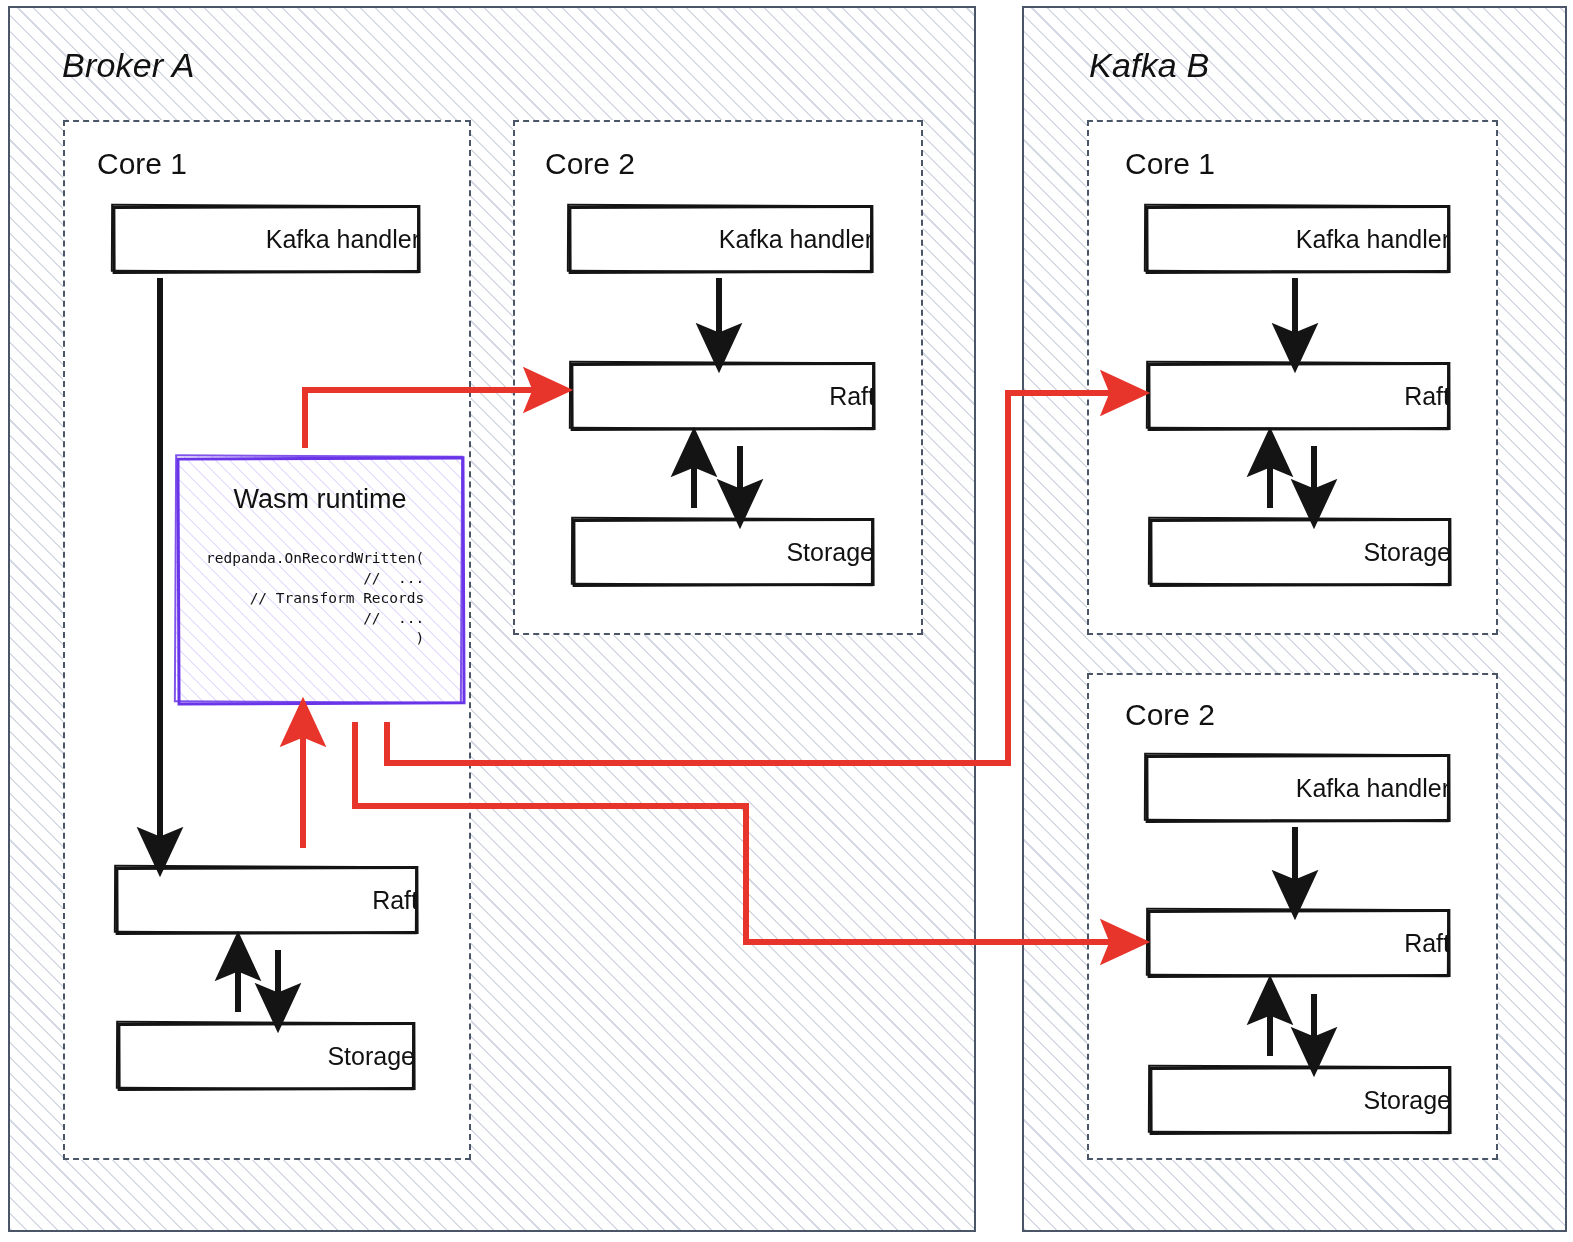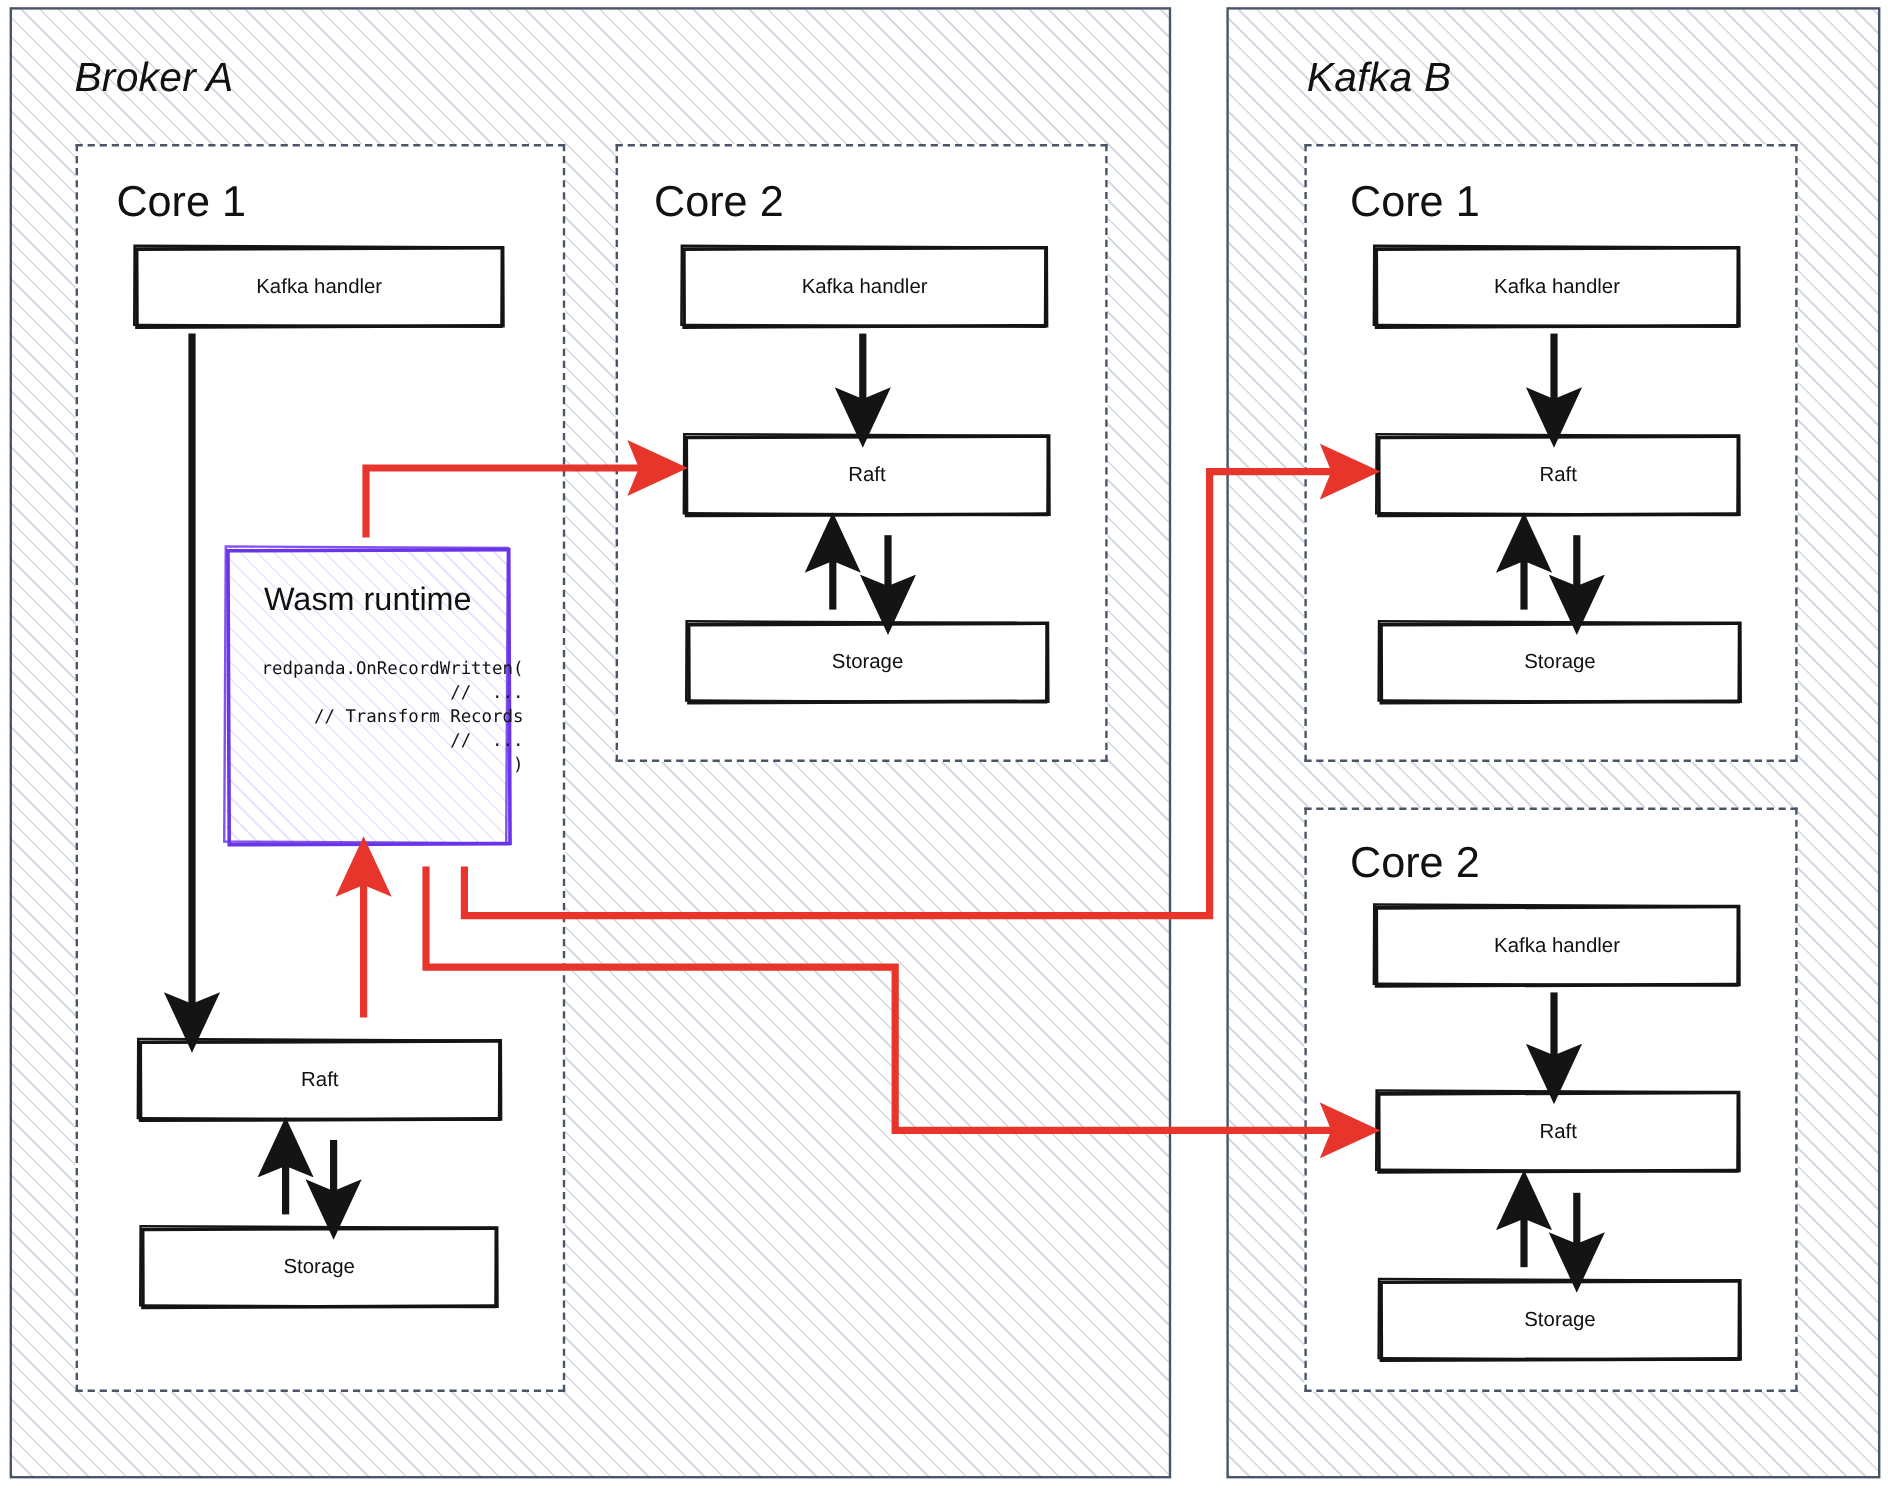--- a/index.html
+++ b/index.html
@@ -41,21 +41,21 @@
 
   
   .core {
     position: absolute;
     box-sizing: border-box;
     border: 2px dashed #4a5568;
     background: #ffffff;
   }
   .core-title {
     position: absolute;
-    font-size: 36px;
+    font-size: 30px;
     color: #111111;
     white-space: nowrap;
   }
 
   
   .node {
     position: absolute;
     box-sizing: border-box;
     background: #ffffff;
   }
@@ -64,22 +64,22 @@
     left: 0; top: 0; right: 0; bottom: 0;
     border: 3px solid #141414;
     background: transparent;
   }
   .node .sk1 { transform: rotate(-0.22deg) translate(0.5px, 0.5px); }
   .node .sk2 { transform: rotate(0.28deg) translate(-1px, -0.5px); border-width: 2px; }
   .node .node-label {
     position: absolute;
     left: 0; right: 0; top: 50%;
     transform: translateY(-50%);
-    text-align: center;
-    font-size: 17px;
+    text-align: right;
+    font-size: 25px;
     color: #111111;
     white-space: nowrap;
   }
 
   
   .wasm {
     position: absolute;
     box-sizing: border-box;
     background-color: #ffffff;
     background-image: repeating-linear-gradient(
@@ -137,21 +137,21 @@
 
   <div class="core" style="left:63px; top:120px; width:408px; height:1040px;"></div>
   <div class="core-title" style="left:97px; top:147px;">Core 1</div>
 
   <div class="node" style="left:112px; top:205px; width:308px; height:68px;">
     <span class="sk1"></span>
     <span class="sk2"></span>
     <span class="node-label">Kafka handler</span>
   </div>
 
-  <div class="wasm" style="left:188px; top:456px; width:237px; height:248px;border-radius:12px;">
+  <div class="wasm" style="left:176px; top:456px; width:288px; height:248px;border-radius:12px;">
     <span class="wsk1"></span>
     <span class="wsk2"></span>
     <div class="wasm-title">Wasm runtime</div>
     <div class="wasm-code">redpanda.OnRecordWritten(
 //  ...
 // Transform Records
 //  ...
 )</div>
   </div>
 

